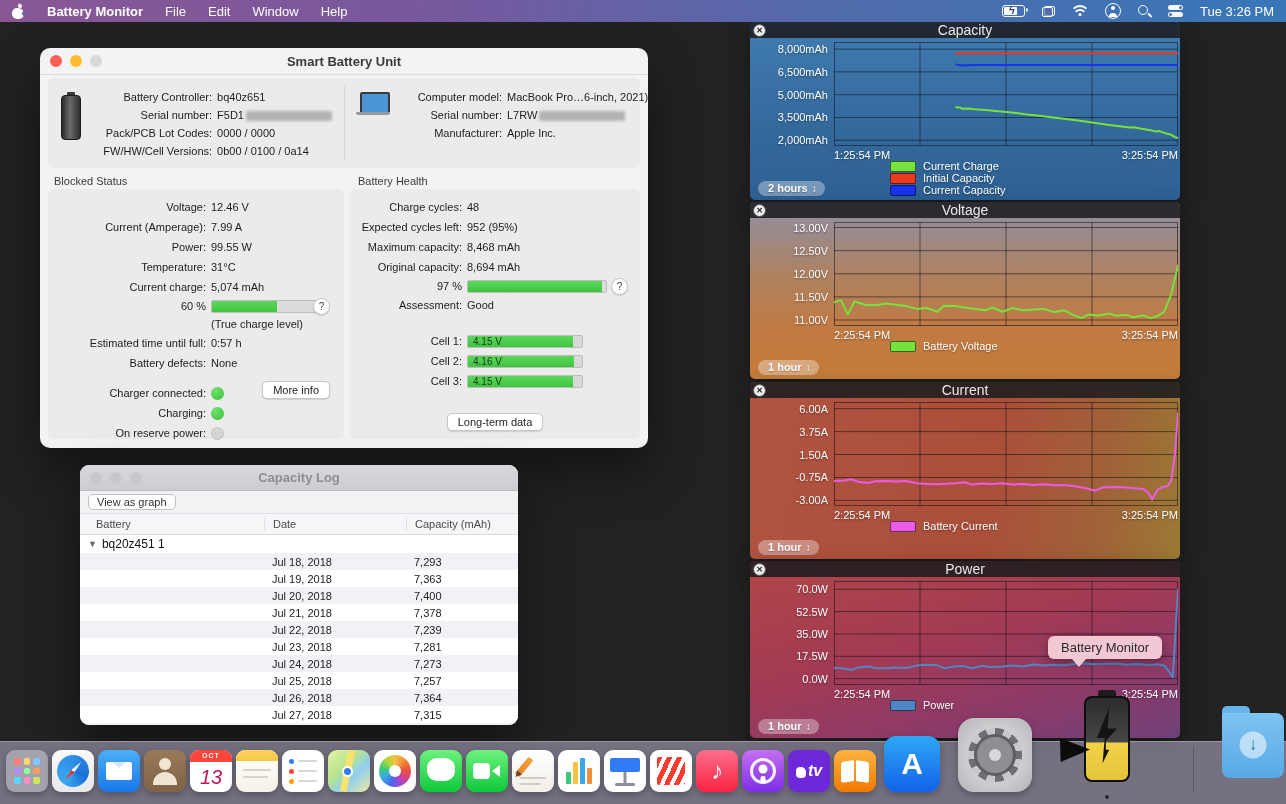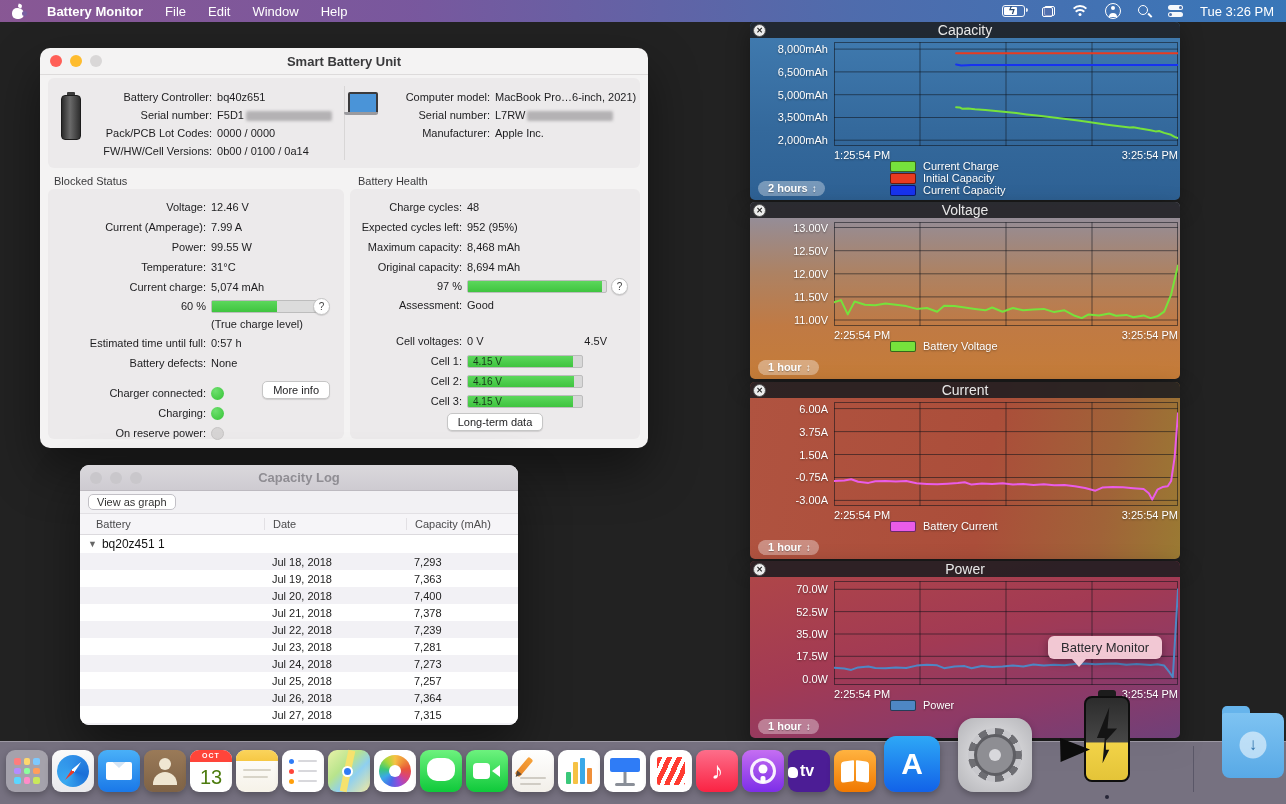--- a/index.html
+++ b/index.html
@@ -73,21 +73,21 @@
   .sbu{position:absolute;z-index:3;left:40px;top:48px;width:608px;height:400px;background:#f4f3f3;border-radius:10px;box-shadow:0 22px 50px rgba(0,0,0,.45);font-size:11px;color:#1d1d1f;}
   .sbu-titlebar{position:relative;height:26px;border-bottom:1px solid #dddbdb;display:flex;align-items:center;justify-content:center;}
   .sbu-title{font-size:13px;font-weight:bold;color:#3a3a3c;}
   .lights{position:absolute;left:10px;top:7px;display:flex;gap:8px;}
   .light{width:12px;height:12px;border-radius:50%;}
   .light.red{background:#ff5f57;}  .light.yellow{background:#febc2e;}  .light.gray{background:#d9d7d7;}
   .sbu-info{position:absolute;left:8px;top:30px;width:592px;height:90px;background:#eceaeb;border-radius:6px;}
   .sbu-info .divider{position:absolute;left:50%;top:8px;bottom:8px;width:1px;background:#d8d6d6;}
   .info-col{position:absolute;top:10px;display:flex;}
   .info-col.left{left:4px;width:280px;}
-  .info-col.right{left:296px;width:280px;}
+  .info-col.right{left:308px;width:280px;}
   .info-icon-cell{width:48px;display:flex;justify-content:center;padding-top:4px;}
   .info-rows{flex:1;}
   .info-row{display:flex;height:18px;align-items:center;}
   .info-col.left .lbl{width:122px;}
   .info-col.right .lbl{width:112px;}
   .lbl{text-align:right;margin-right:5px;color:#1d1d1f;flex:0 0 auto;}
   .val{white-space:nowrap;}
   .redacted{display:inline-block;vertical-align:middle;width:86px;height:10px;margin-left:2px;background:#b4b2b4;border-radius:2px;filter:blur(1.5px);}
   .battery-icon{position:relative;width:20px;height:48px;}
   .battery-icon .term{width:8px;height:3px;background:#3a3a3a;margin:0 auto;border-radius:1px 1px 0 0;}
@@ -159,21 +159,21 @@
   .sf-dial{position:absolute;inset:5px;border-radius:50%;background:conic-gradient(#2f8fe8,#1b6fd8 30%,#38a8f0 60%,#2f8fe8);}
   .sf-needle{position:absolute;left:50%;top:50%;width:4px;height:24px;transform:translate(-50%,-50%) rotate(42deg);background:linear-gradient(#fff 50%,#e83b2a 50%);clip-path:polygon(50% 0,100% 50%,50% 100%,0 50%);}
   .ic-mail{background:linear-gradient(#49b0f8,#1a78e8);}
   .env{position:absolute;left:8px;right:8px;top:12px;bottom:12px;background:#fff;border-radius:2px;overflow:hidden;}
   .env::after{content:'';position:absolute;left:0;top:-6px;border:13px solid transparent;border-top:12px solid #d4e4f4;}
   .ic-contacts{background:linear-gradient(#9a7a58,#7e6246);}
   .ct-head{position:absolute;top:8px;left:50%;transform:translateX(-50%);width:12px;height:12px;border-radius:50%;background:#efe6d2;}
   .ct-body{position:absolute;bottom:7px;left:50%;transform:translateX(-50%);width:24px;height:13px;border-radius:12px 12px 0 0;background:#efe6d2;}
   .ic-calendar{background:#fff;}
   .cal-top{position:absolute;top:0;left:0;right:0;height:12px;background:#ff453a;border-radius:9px 9px 0 0;color:#fff;font-size:7px;font-weight:bold;text-align:center;line-height:12px;letter-spacing:1px;}
-  .cal-day{position:absolute;top:12px;left:0;right:0;bottom:0;display:flex;align-items:center;justify-content:center;font-size:20px;font-weight:300;color:#4d7c0f;}
+  .cal-day{position:absolute;top:12px;left:0;right:0;bottom:0;display:flex;align-items:center;justify-content:center;font-size:20px;font-weight:300;color:#be185d;font-style:italic;}
   .ic-notes{background:linear-gradient(#fff,#f6f2e8);}
   .nt-top{position:absolute;top:0;left:0;right:0;height:11px;background:linear-gradient(#fbd45c,#f6c844);border-radius:9px 9px 0 0;}
   .nt-line{position:absolute;left:7px;right:7px;height:2px;background:#d8d4c8;border-radius:1px;}
   .nt-line.l1{top:19px;} .nt-line.l2{top:26px;width:60%;}
   .ic-reminders{background:#fff;display:flex;flex-direction:column;justify-content:center;gap:5px;padding:0 7px;box-sizing:border-box;}
   .rem-row{display:flex;align-items:center;gap:4px;}
   .rem-row i{width:5px;height:5px;border-radius:50%;flex:0 0 auto;}
   .rem-row.r1 i{background:#2f7cf6;} .rem-row.r2 i{background:#ff453a;} .rem-row.r3 i{background:#ff9f0a;}
   .rem-row b{flex:1;height:2px;background:#d8d8dc;border-radius:1px;}
   .ic-maps{background:linear-gradient(135deg,#e8f2a8 0%,#b8e48c 38%,#8fd0f0 62%,#f2e9a0 100%);}
@@ -202,21 +202,21 @@
   .kn-top{position:absolute;top:8px;left:6px;right:6px;height:14px;background:#2f7cf6;border-radius:2px;}
   .kn-stem{position:absolute;top:22px;left:50%;transform:translateX(-50%);width:3px;height:11px;background:#8a8f98;}
   .kn-base{position:absolute;bottom:6px;left:11px;right:11px;height:3px;background:#8a8f98;border-radius:2px;}
   .ic-news{background:#fff;}
   .nw-stripes{position:absolute;inset:7px;background:repeating-linear-gradient(115deg,#ff3b30 0 5px,#fff 5px 9px);border-radius:2px;}
   .ic-music{background:linear-gradient(#fd6e8a,#fa2343);display:flex;align-items:center;justify-content:center;color:#fff;font-size:24px;}
   .ic-podcasts{background:linear-gradient(#c56ef2,#7d2ee8);}
   .pc-ring{position:absolute;inset:8px;border:3px solid rgba(255,255,255,.92);border-radius:50%;}
   .pc-dot{position:absolute;left:50%;top:46%;width:9px;height:9px;transform:translate(-50%,-50%);background:#fff;border-radius:50%;}
   .pc-base{position:absolute;left:50%;bottom:9px;transform:translateX(-50%);width:5px;height:7px;background:#fff;border-radius:2px;}
-  .ic-appletv{background:#4c1d95;display:flex;align-items:center;color:#fff;font-size:16px;font-weight:bold;}
+  .ic-appletv{background:#6d28d9;display:flex;align-items:center;justify-content:center;color:#fff;font-size:16px;font-weight:bold;font-style:italic;}
   .atv-apple{display:inline-block;width:10px;height:11px;background:#fff;border-radius:4px 5px 4px 4px;margin-right:2px;position:relative;top:1px;}
   .ic-books{background:linear-gradient(#ffb340,#f07800);}
   .bk-l,.bk-r{position:absolute;top:11px;width:13px;height:21px;background:#fff;}
   .bk-l{left:7px;border-radius:3px 1px 1px 3px;transform:skewY(-8deg);}
   .bk-r{right:7px;border-radius:1px 3px 3px 1px;transform:skewY(8deg);}
   .ic-appstore{background:linear-gradient(#2ea8f6,#1262e8);display:flex;align-items:center;justify-content:center;color:#fff;font-size:30px;font-weight:600;}
   .ic-sysprefs{background:radial-gradient(#ececee,#b4b4b8);}
   .gear{position:absolute;inset:10px;border-radius:50%;background:repeating-conic-gradient(#6e6e73 0deg 20deg,#c8c8cc 20deg 40deg);}
   .gear::before{content:'';position:absolute;inset:6px;background:#8e8e93;border-radius:50%;border:3px solid #5e5e63;}
   .gear::after{content:'';position:absolute;inset:38%;background:#d8d8dc;border-radius:50%;}
@@ -602,27 +602,20 @@
      <span class="progress" style="width:140px">
               <span class="fill" style="width:97%"></span>
             </span>
      <span class="help-btn" style="right:12px">?</span>
    </div>
    <div class="kv-row">
             <span class="lbl">Assessment:</span>
             <span class="val">Good</span>
           </div>
    <div style="height:16px"></div>
-   <div class="scale-row">
-            <span class="lbl">Cell voltages:</span>
-            <span class="scale-span">
-              <span>0 V</span>
-              <span>4.5V</span>
-            </span>
-          </div>
           <div class="kv-row">
             <span class="lbl">Cell 1:</span>
             <span class="cellbar">
               <span class="fill" style="width:92%"></span>
               <span class="txt">4.15 V</span>
             </span>
           </div>
           <div class="kv-row">
             <span class="lbl">Cell 2:</span>
             <span class="cellbar">

